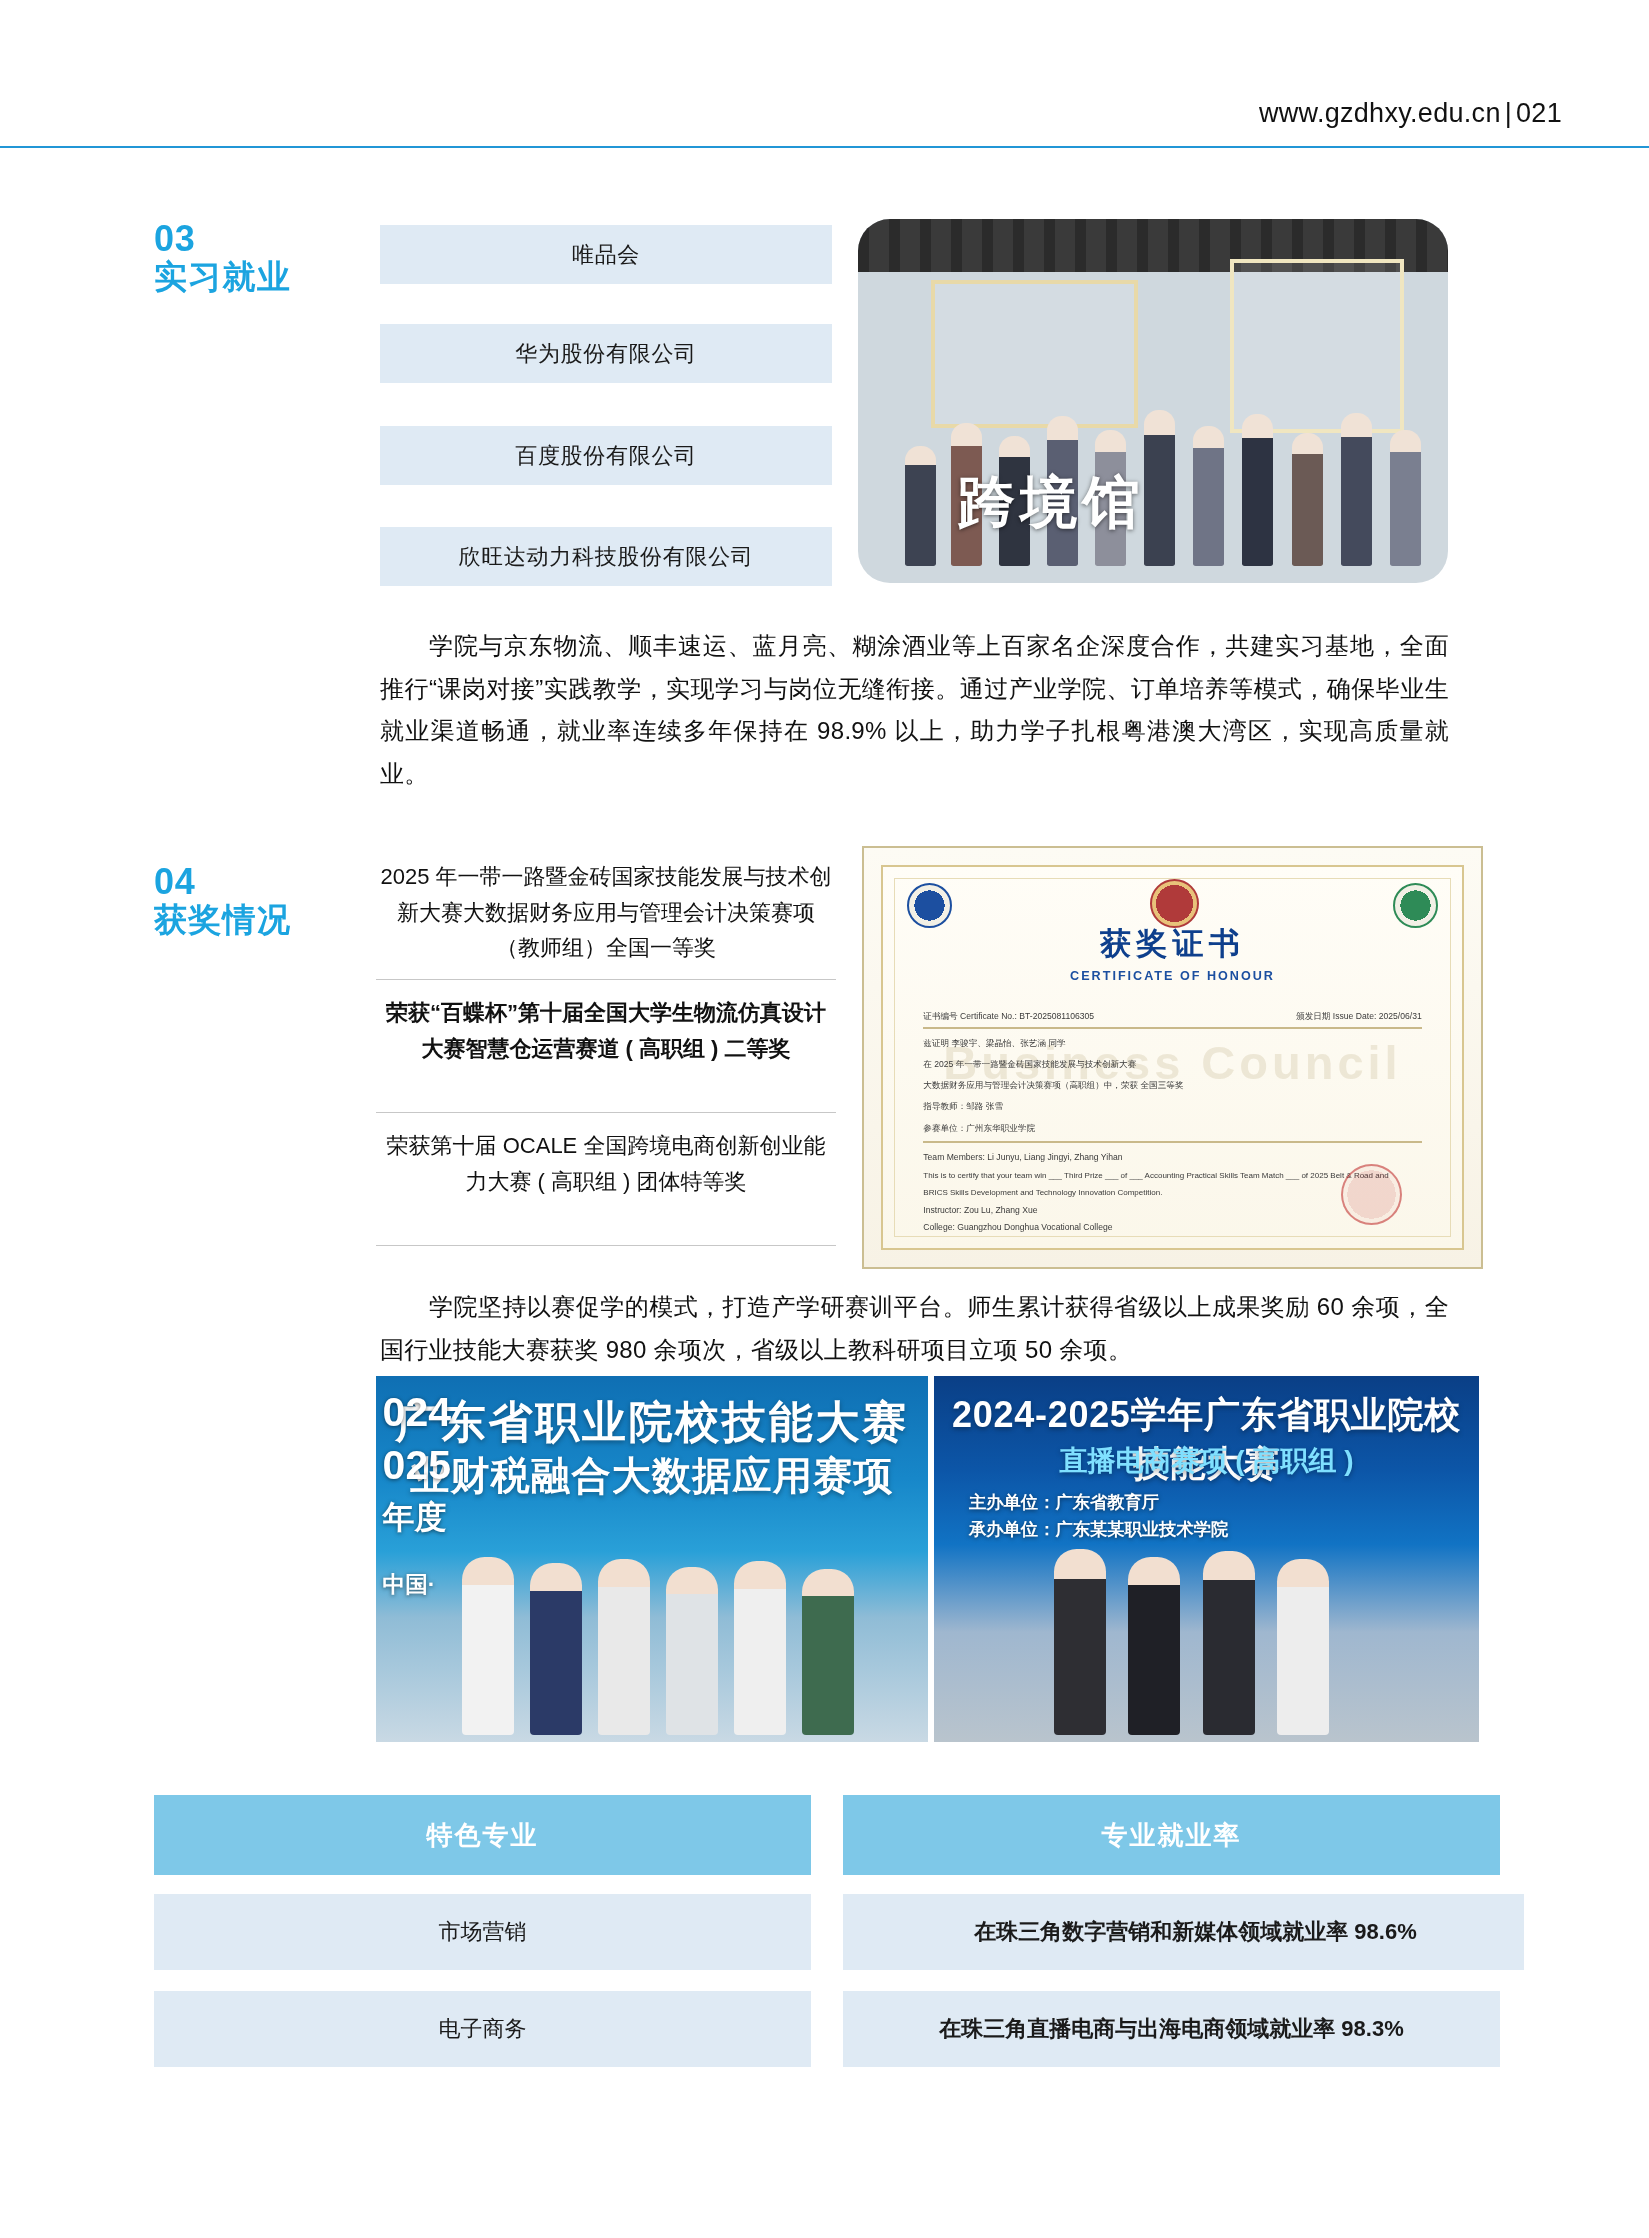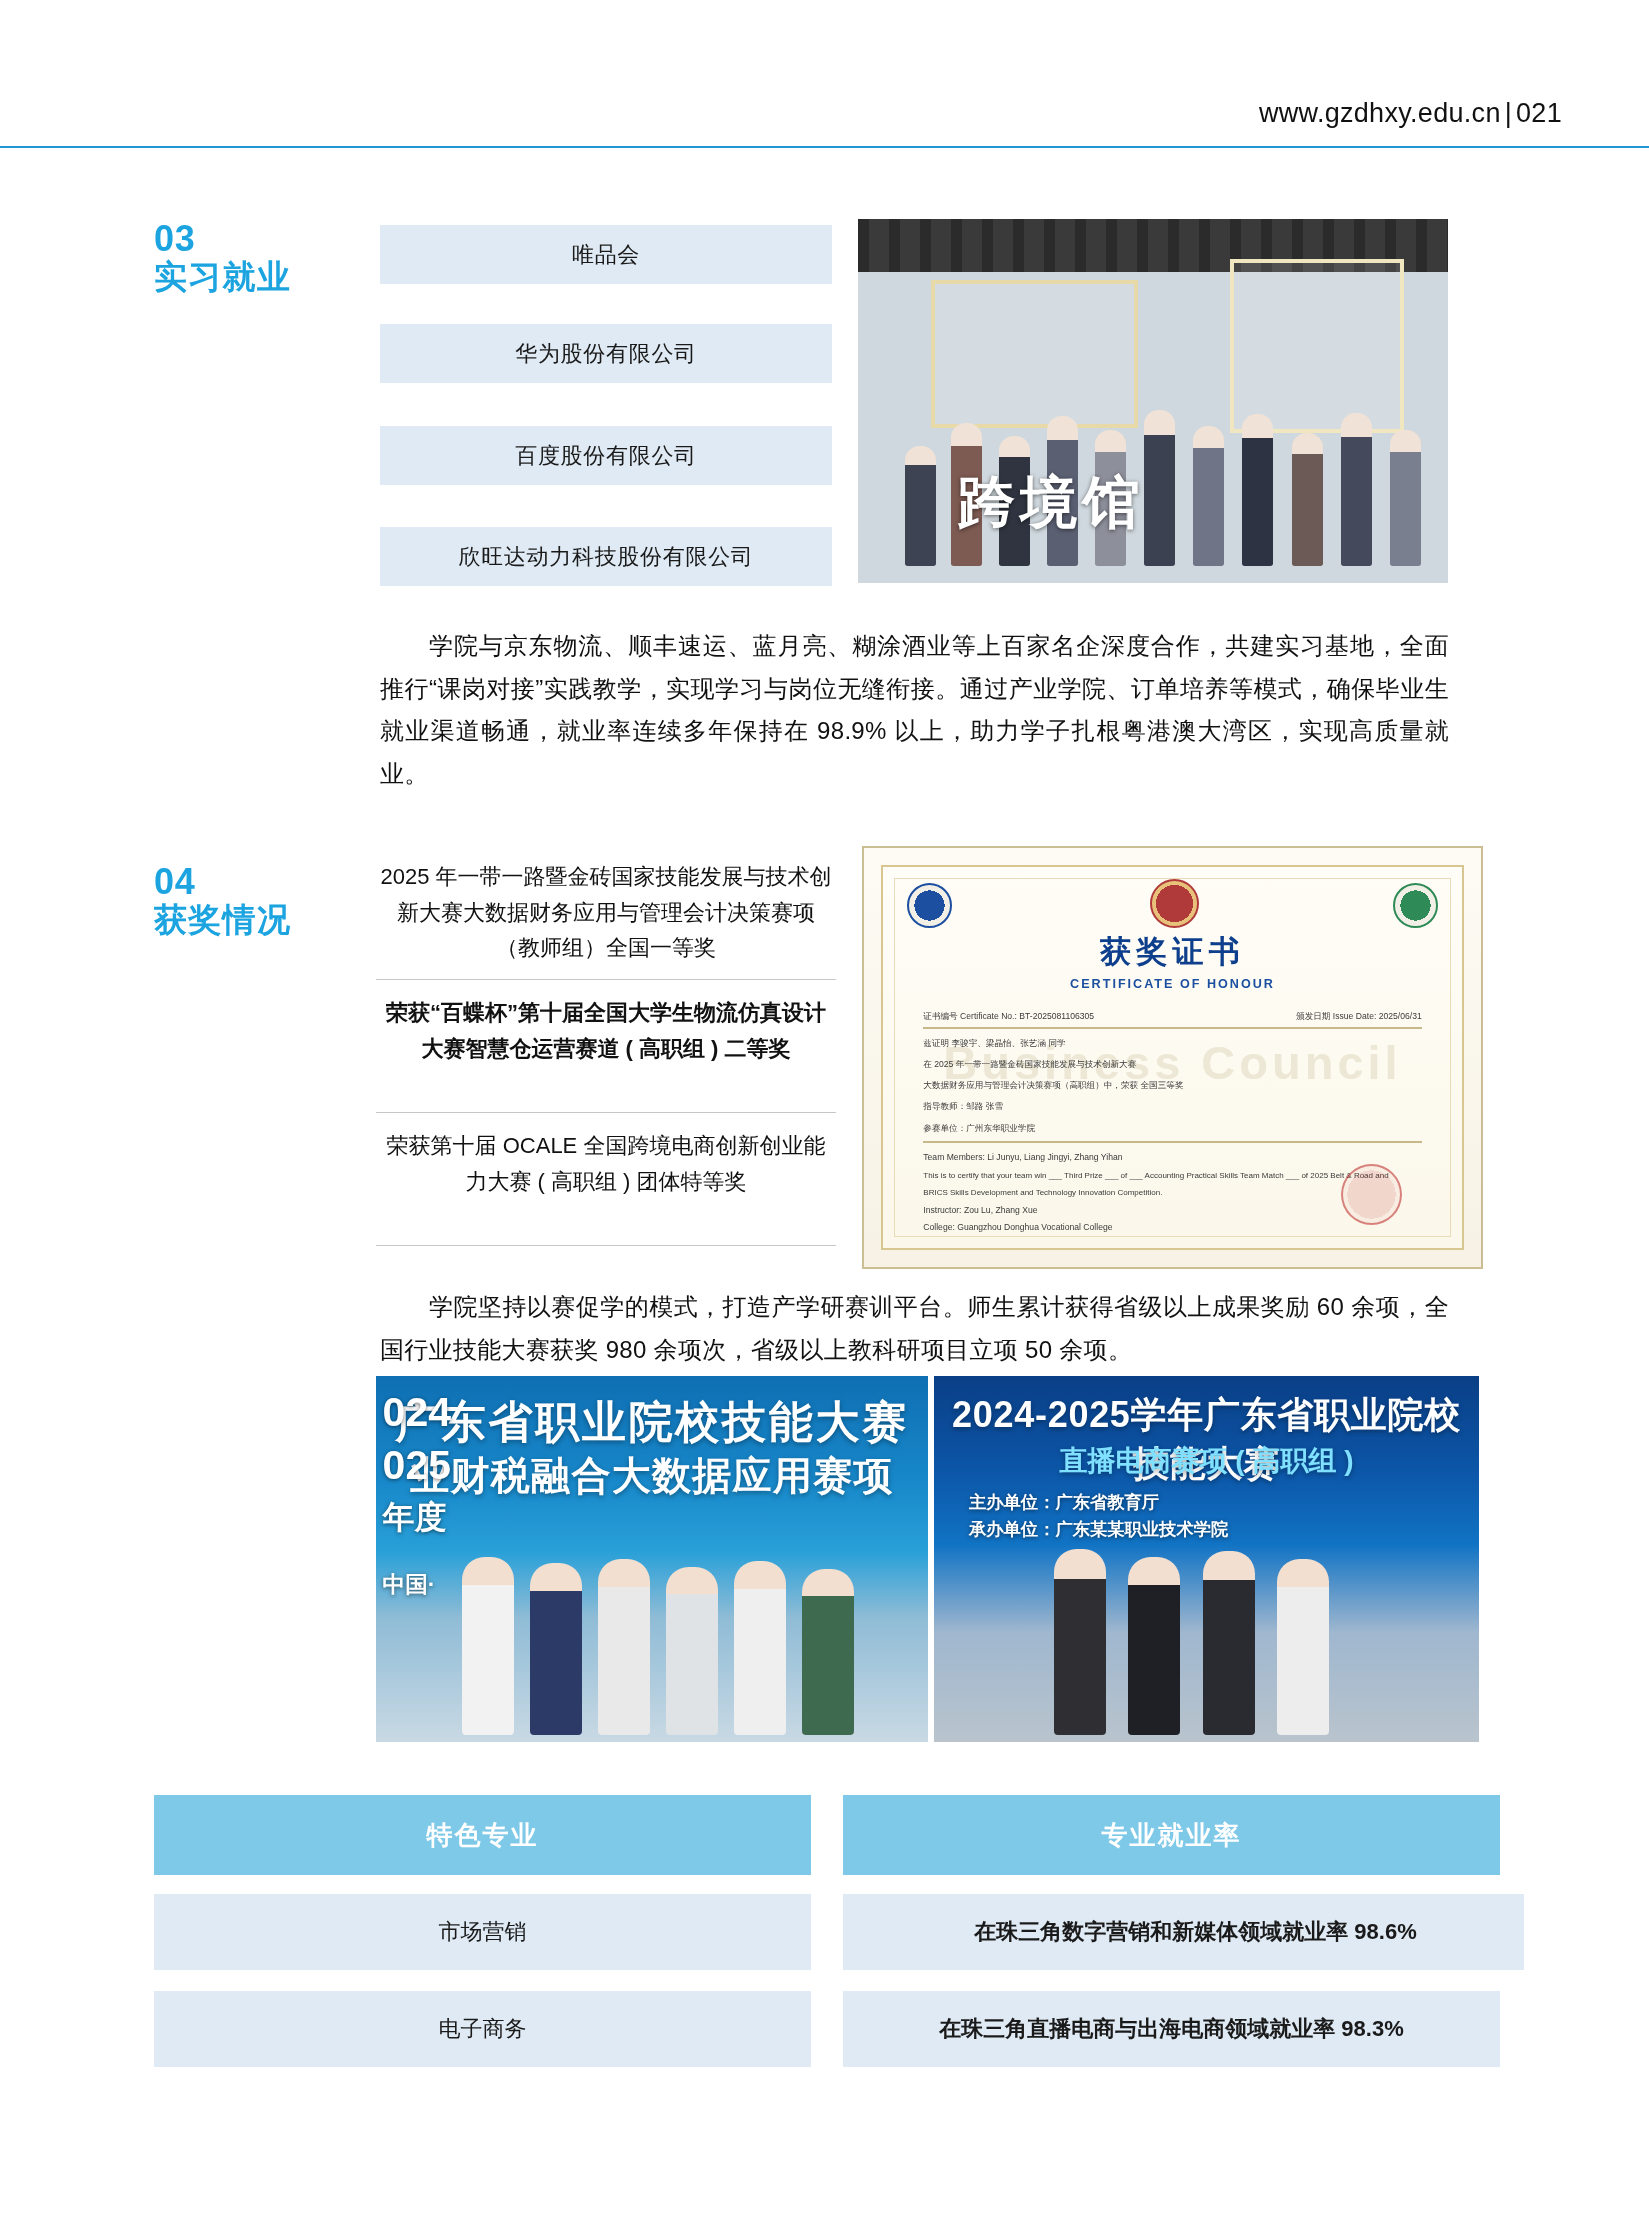--- a/index.html
+++ b/index.html
@@ -89,20 +89,21 @@
     font-weight: bold;
     text-shadow: 0 1.3px 4px rgba(0,0,0,.55);
   }
 
   
   #photo-internship {
     background:
       radial-gradient(circle at 22% 20%, rgba(255,255,255,.35) 0 14%, rgba(255,255,255,0) 40%),
       linear-gradient(180deg, #d96a2a 0%, #e3803c 16%, #c9704a 34%, #8d6a63 55%, #6e5a59 72%, #4e4murder 100%),
       linear-gradient(180deg, #d96a2a 0%, #e3803c 16%, #c9704a 34%, #8d6a63 55%, #6e5a59 72%, #4a4445 100%);
+    border-radius: 32px;
   }
   #photo-internship .ceiling {
     position: absolute; left:0; top:0; width:100%; height:53px;
     background: repeating-linear-gradient(90deg, #2b2b2b 0 10.6px, #3a3a3a 10.6px 31px);
   }
   #photo-internship .wallbox {
     position: absolute;
     border: 4px solid #e8d9a8;
     background: rgba(255,255,255,.12);
   }
@@ -299,21 +300,21 @@
 
 <div class="photo" id="photo-certificate" style="left:862px; top:846px; width:617px; height:419px;">
   <div class="cert-inner">
     <div class="cert-inner2"></div>
     <div class="cert-wm">Business Council</div>
 
     <div class="cert-seal" style="left:24px; top:16px; width:41px; height:41px; background:radial-gradient(circle,#1c4fa0 0 52%, #f2f0e6 52% 100%); border:2px solid #1c4fa0;"></div>
     <div class="cert-seal" style="right:24px; top:16px; width:41px; height:41px; background:radial-gradient(circle,#2e8b57 0 52%, #f2f0e6 52% 100%); border:2px solid #2e8b57;"></div>
     <div class="cert-seal" style="left:50%; margin-left:-22.6px; top:12px; width:45px; height:45px; background:radial-gradient(circle,#b03a3a 0 58%, #e8c27a 58% 100%); border:2px solid #b03a3a;"></div>
 
-    <div class="cert-title" style="top:64px;">
+    <div class="cert-title" style="top:56px;">
       <span class="zh">获奖证书</span>
       <span class="en">CERTIFICATE OF HONOUR</span>
     </div>
 
     <div class="cert-text" style="left:40px; top:141px;">证书编号  Certificate No.: BT-2025081106305</div>
     <div class="cert-text" style="right:40px; top:141px;">颁发日期  Issue Date: 2025/06/31</div>
     <div class="cert-line" style="left:40px; right:40px; top:160px;"></div>
     <div class="cert-text" style="left:40px; top:168px;">兹证明  李骏宇、梁晶怡、张艺涵 同学</div>
     <div class="cert-text" style="left:40px; top:189px;">在 2025 年一带一路暨金砖国家技能发展与技术创新大赛</div>
     <div class="cert-text" style="left:40px; top:210px;">大数据财务应用与管理会计决策赛项（高职组）中，荣获 全国三等奖</div>

